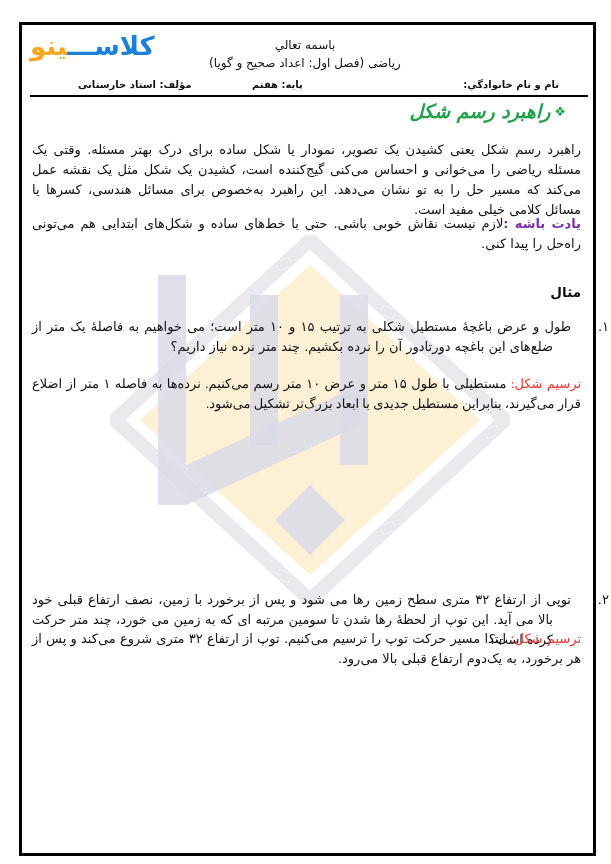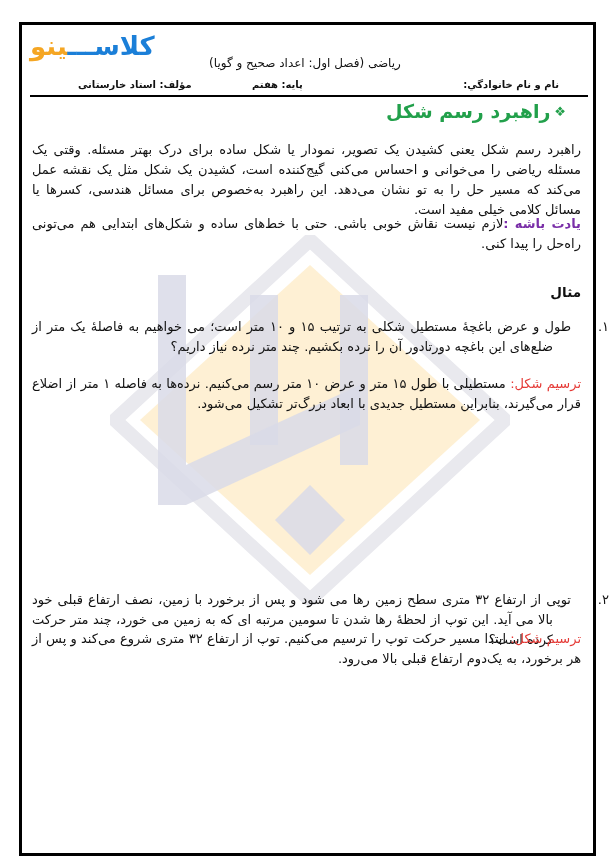--- a/index.html
+++ b/index.html
@@ -17,28 +17,28 @@
   .logo .orange { color: #f5a623; }
   .hdr-center { position: absolute; left: 180px; width: 250px; text-align: center; font-size: 12px; }
   .hdr-l1 { top: 38px; }
   .hdr-l2 { top: 56px; text-align: center; }
   .meta { position: absolute; top: 79px; font-size: 10px; font-weight: bold; }
   .meta-name { right: 52px; }
   .meta-grade { left: 252px; }
   .meta-author { left: 78px; }
   .hdr-rule { position: absolute; left: 30px; top: 95px; width: 558px; height: 2px; background: #000; }
   .section-title { position: absolute; right: 45px; top: 100px; font-size: 19px; font-weight: bold;
-                   color: #22a04b; }
+                   color: #22a04b; font-style: italic; }
   .section-title .bullet { font-size: 13px; margin-left: 4px; vertical-align: 2px; }
   .para { position: absolute; left: 32px; right: 30px; font-size: 13px; line-height: 20px; text-align: justify; }
   .p1 { top: 140px; }
   .p2 { top: 214px; }
   .p3 { top: 282px; font-weight: bold; font-size: 13.5px; }
   .q1 { top: 317px; right: 30px; }
-  .s1 { top: 374px; }
+  .s1 { top: 374px; font-family: Liberation Serif, serif; }
   .n1 { top: 543px; }
   .q2 { top: 590px; }
   .s2 { top: 629px; }
   .lbl-purple { color: #7a2fa8; font-weight: bold; }
   .lbl-red { color: #e53935; }
   .qnum { display: inline-block; margin-left: 10px; }
   .indent { padding-right: 28px; }
 </style>
 </head>
 <body>
@@ -53,20 +53,21 @@
   <polygon points="76,270 76,230 250,150 250,190" fill="#d9dbe8" opacity="0.85"></polygon>
   <rect x="230" y="60" width="28" height="170" fill="#d9dbe8" opacity="0.85"></rect>
   <polygon points="200,250 235,285 200,320 165,285" fill="#d9dbe8" opacity="0.85"></polygon>
 </svg>
 
 <div class="layer">
   <div class="logo">
     <span class="blue">کلاســـ</span><span class="orange">ینو</span>
   </div>
 
+  <div class="hdr-center hdr-l1 rtl">باسمه تعالي</div>
   <div class="hdr-center hdr-l2 rtl">رياضی (فصل اول: اعداد صحيح و گويا)</div>
 
   <div class="meta meta-name rtl">نام و نام خانوادگي:</div>
   <div class="meta meta-grade rtl">پایه: هفتم</div>
   <div class="meta meta-author rtl">مؤلف: استاد خارستانی</div>
 
   <div class="hdr-rule"></div>
 
   <div class="section-title rtl">
     <span class="bullet">❖</span><span>راهبرد رسم شکل</span>

